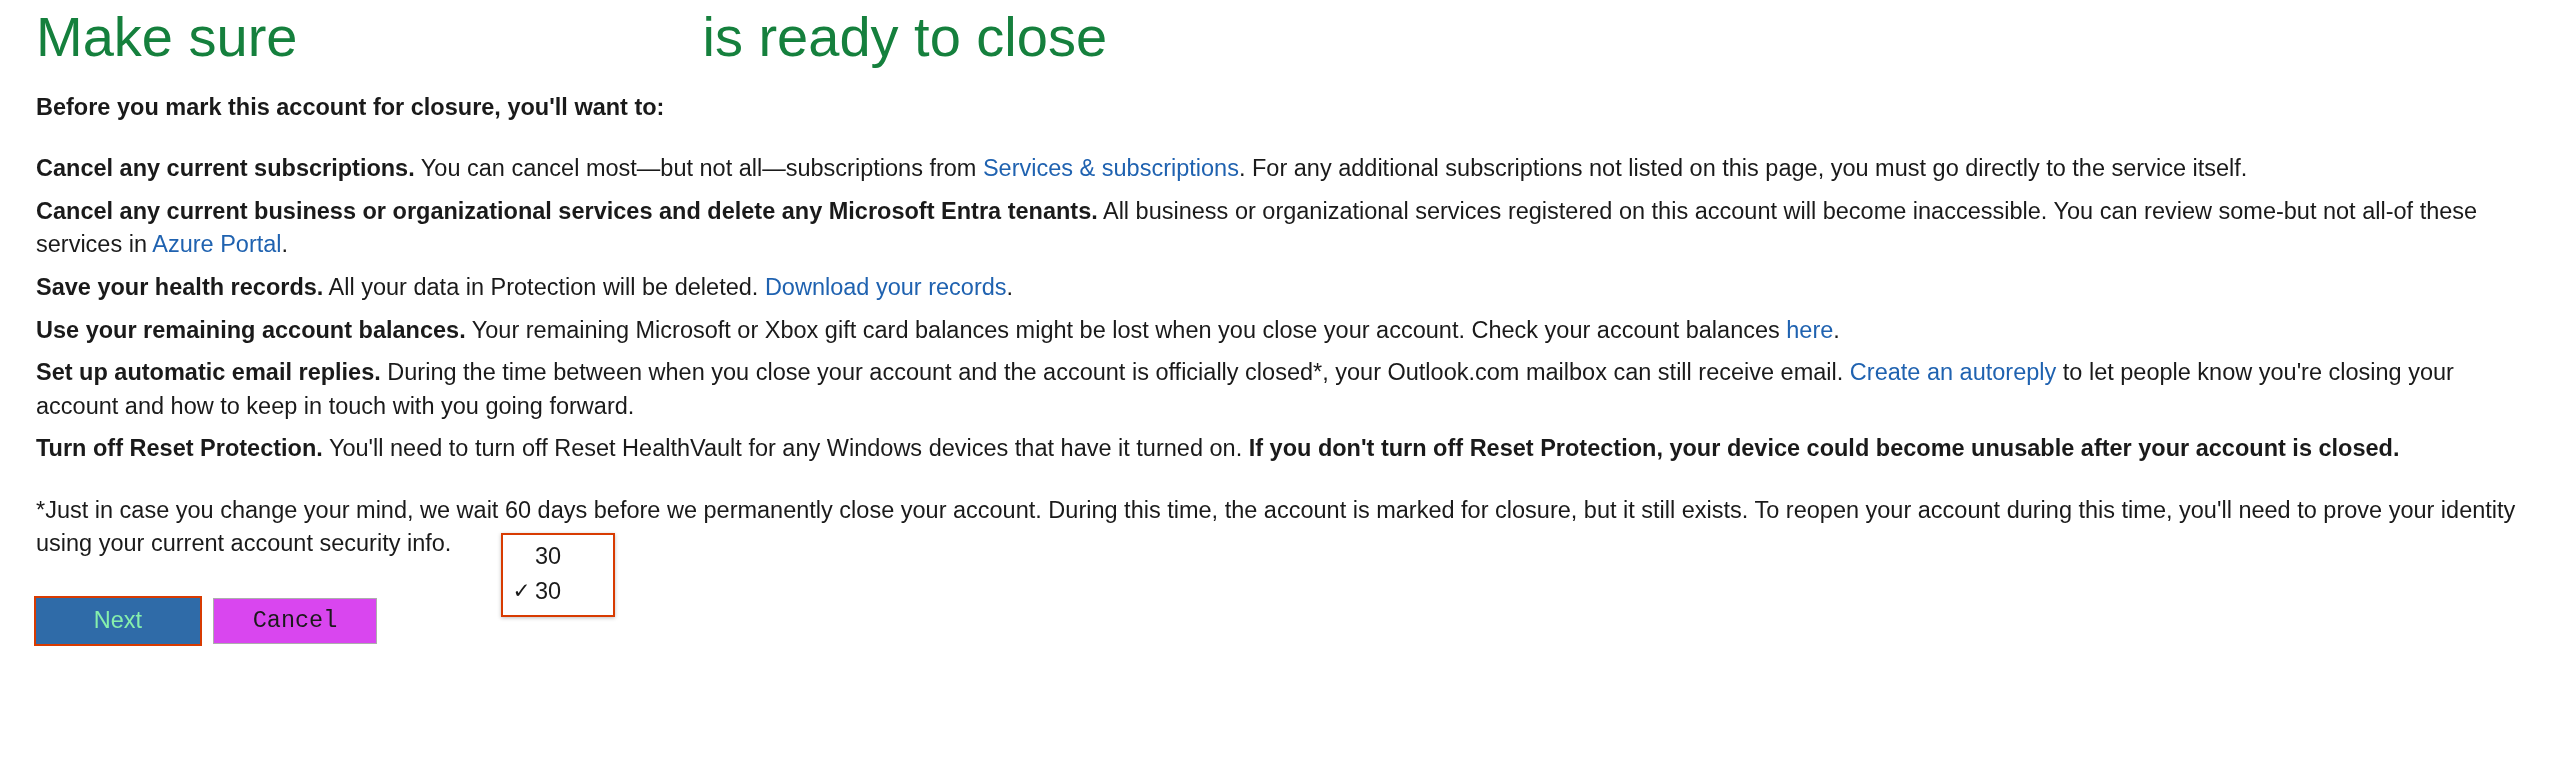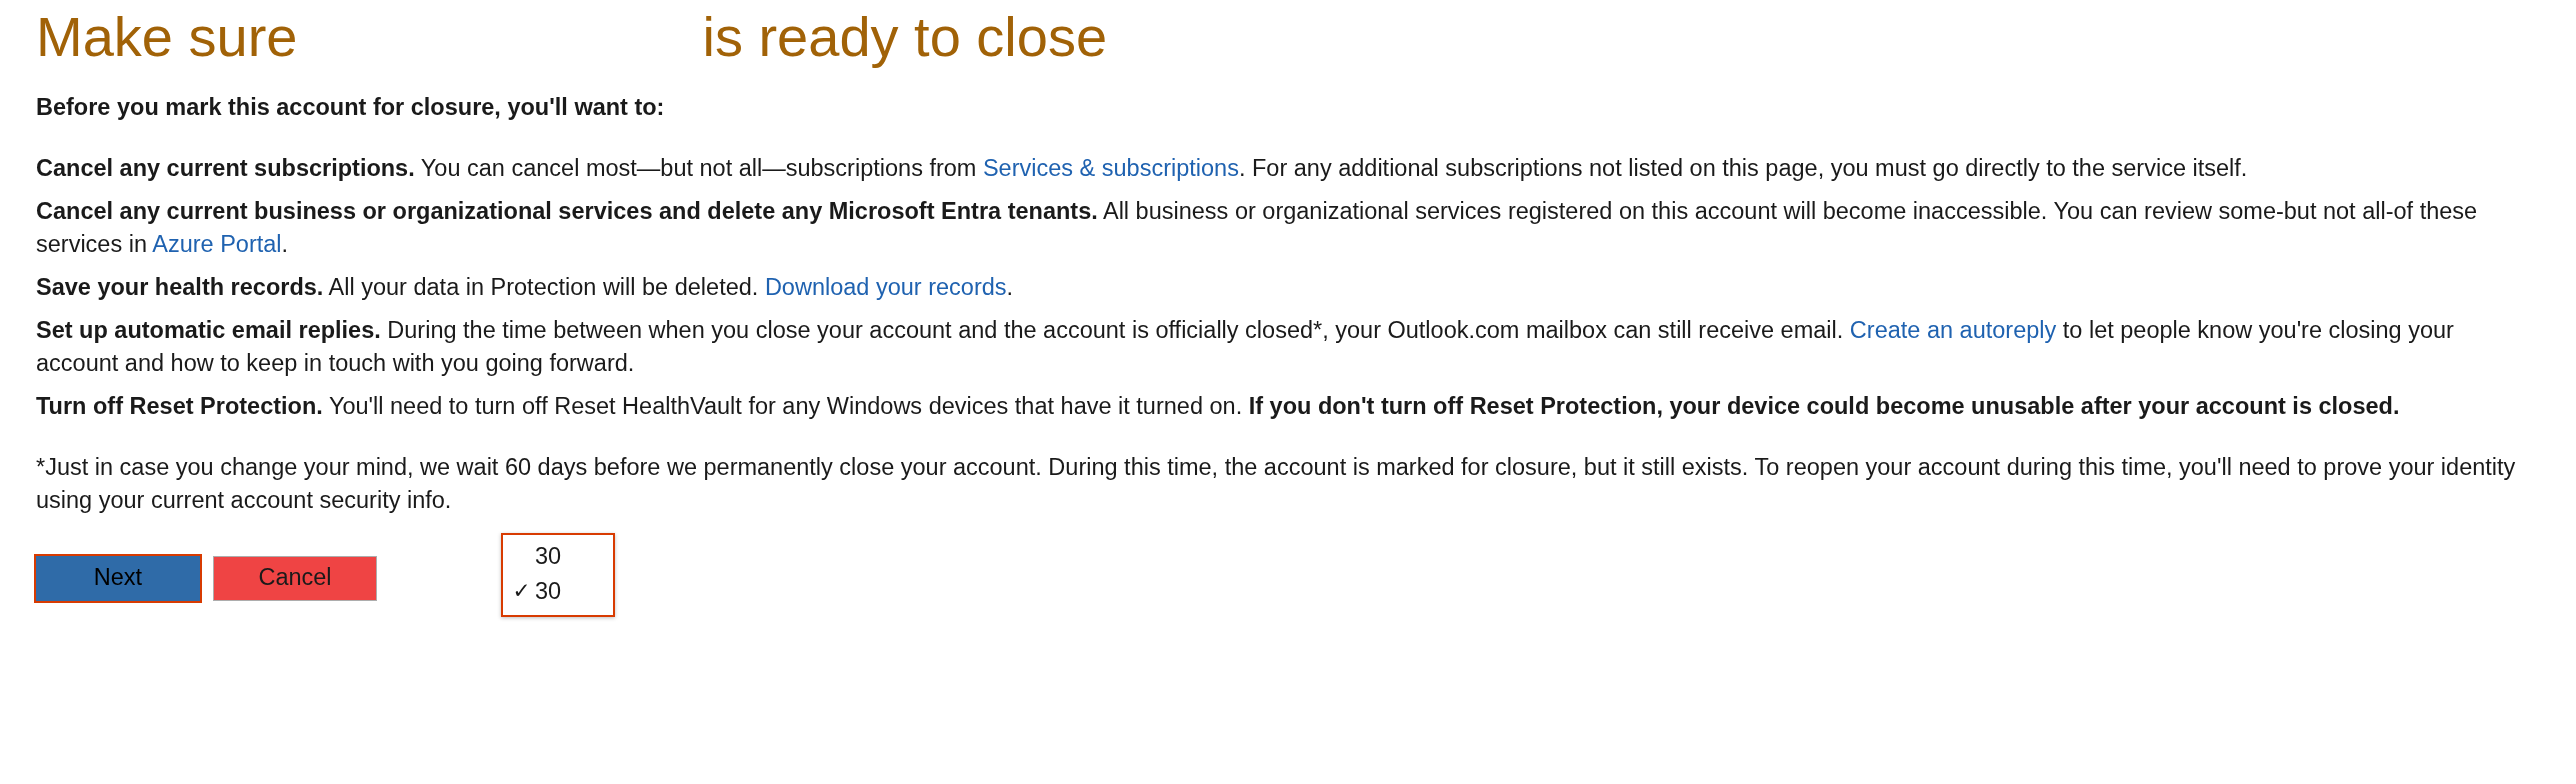--- a/index.html
+++ b/index.html
@@ -17,21 +17,21 @@
   }
   .page {
     padding: 0 36px;
     position: relative;
     width: calc(100% - 72px);
   }
   .title {
     font-size: 56px;
     font-weight: 400;
     line-height: 1.1;
-    color: #a16207;
+    color: #15803d;
     margin: 0;
     padding-top: 5.6px;
     letter-spacing: 0px;
     white-space: pre;
   }
   .title .gap {
     display: inline-block;
     width: 405px;
   }
   .intro {
@@ -75,29 +75,30 @@
     line-height: 1;
     padding: 9.4px 0 10.3px 0;
     width: 164px;
     text-align: center;
     border: 0.9px solid #8a8a8a;
     cursor: pointer;
     box-sizing: border-box;
   }
   .btn-primary {
     background: #2f6ba8;
-    color: #000000;
+    color: #86efac;
     border: 0.9px solid #2f6ba8;
     outline: 2.8px solid #d83b01;
     outline-offset: -0.9px;
   }
   .btn-secondary {
-    background: #ef4444;
+    background: #d946ef;
     color: #1a1a1a;
     border: 0.9px solid #adadad;
+    font-family: Liberation Mono, monospace;
   }
   
   .dropdown {
     position: absolute;
     left: 501px;
     top: 533px;
     width: 114px;
     background: #ffffff;
     border: 2.8px solid #d83b01;
     box-sizing: border-box;
@@ -137,20 +138,23 @@
     </div>
 
     <div class="bullet">
       <b>Cancel any current business or organizational services and delete any Microsoft Entra tenants.</b><span> All business or organizational services registered on this account will become inaccessible. You can review some-but not all-of these services in </span><a class="link" href="#">Azure Portal</a><span>.</span>
     </div>
 
     <div class="bullet">
       <b>Save your health records.</b><span> All your data in Protection will be deleted. </span><a class="link" href="#">Download your records</a><span>.</span>
     </div>
 
+    <div class="bullet">
+      <b>Use your remaining account balances.</b><span> Your remaining Microsoft or Xbox gift card balances might be lost when you close your account. Check your account balances </span><a class="link" href="#">here</a><span>.</span>
+    </div>
 
 
     <div class="bullet">
       <b>Set up automatic email replies.</b><span> During the time between when you close your account and the account is officially closed*, your Outlook.com mailbox can still receive email. </span><a class="link" href="#">Create an autoreply</a><span> to let people know you're closing your account and how to keep in touch with you going forward.</span>
     </div>
 
     <div class="bullet">
       <b>Turn off Reset Protection.</b><span> You'll need to turn off Reset HealthVault for any Windows devices that have it turned on. </span><b>If you don't turn off Reset Protection, your device could become unusable after your account is closed.</b>
     </div>
 

